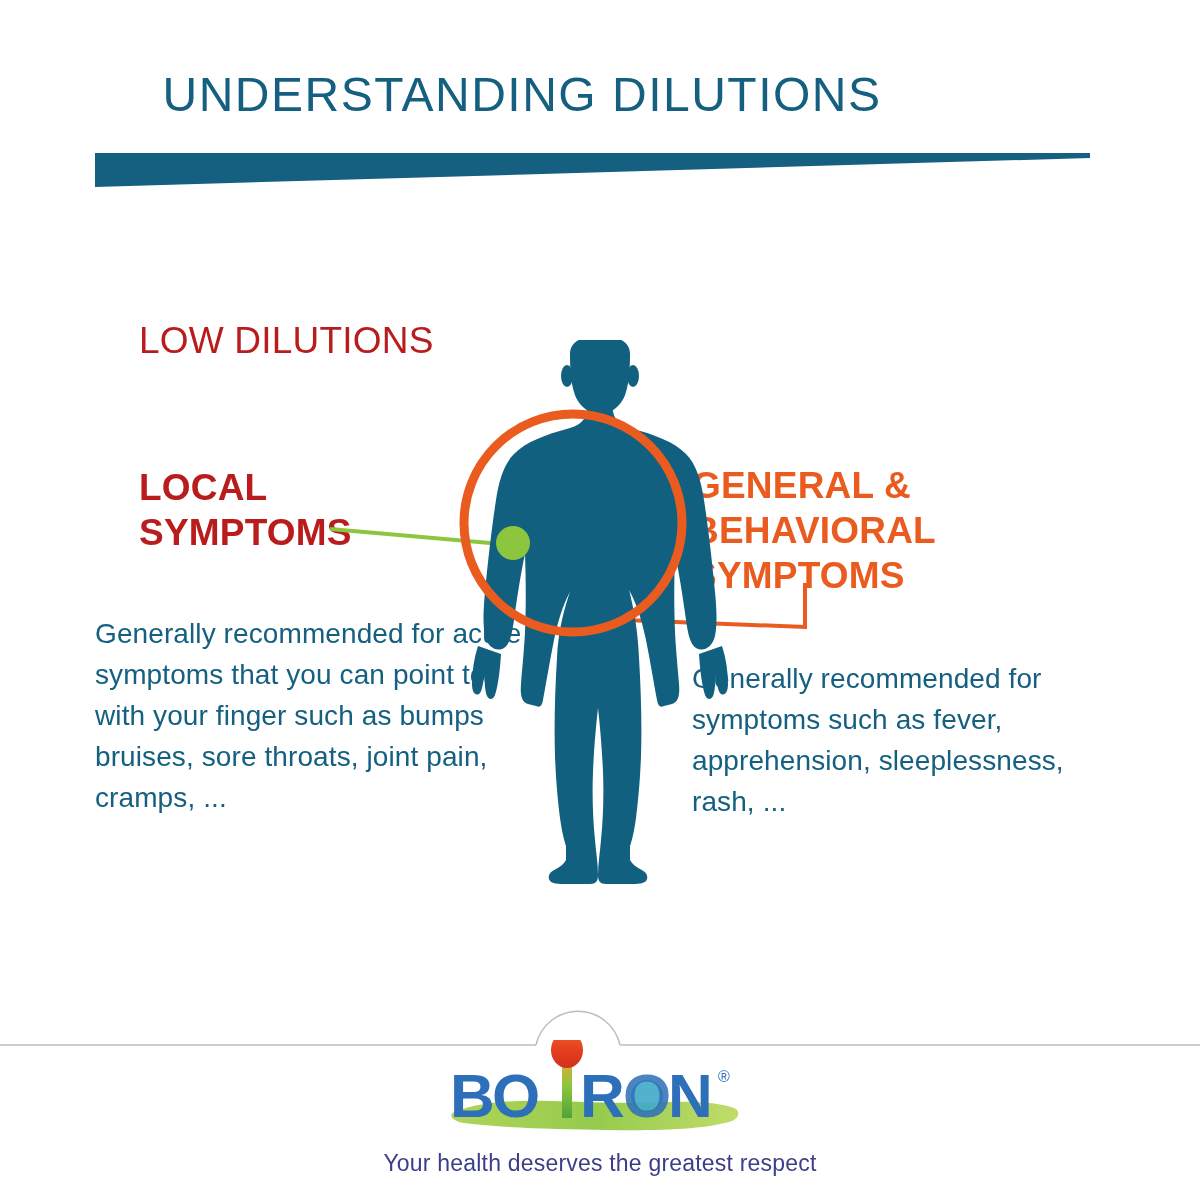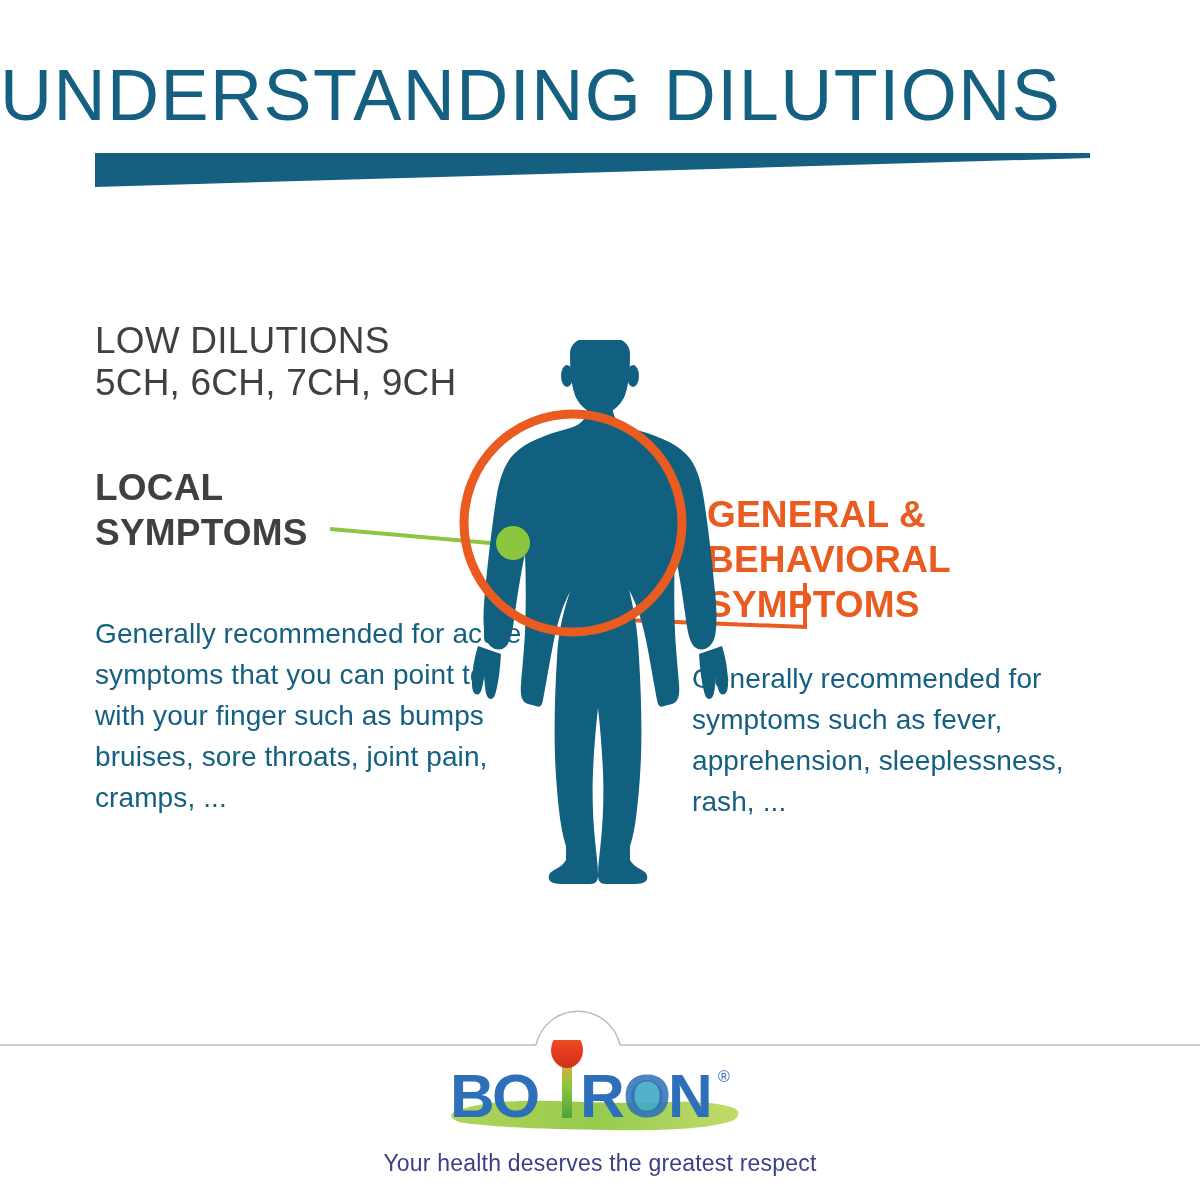--- a/index.html
+++ b/index.html
@@ -17,21 +17,22 @@
     background: #ffffff;
     overflow: hidden;
   }
 
   
   #title {
     position: absolute;
     left: 0;
     top: 52px;
     width: 1044px;
-    font-size: 72px;
+    text-align: center;
+    font-size: 48px;
     line-height: 86px;
     font-weight: 300;
     letter-spacing: 1.5px;
     color: #156080;
     white-space: nowrap;
   }
   #divider {
     position: absolute;
     left: 95px;
     top: 153px;
@@ -41,35 +42,35 @@
 
   
   .col-heading {
     position: absolute;
     font-size: 37px;
     line-height: 42px;
     font-weight: 400;
     letter-spacing: 0.2px;
     white-space: nowrap;
   }
-  .green { color: #404040; }
+  .green { color: #b91c1c; margin-left: 44px; }
   .orange { color: #EA5B20; }
 
   #low-dilutions-heading { left: 95px; top: 320px; }
   #high-dilutions-heading { left: 692px; top: 320px; }
 
   .symptom-label {
     position: absolute;
     font-size: 37px;
     line-height: 45px;
     font-weight: 700;
     letter-spacing: 0.2px;
   }
   #local-symptoms-label { left: 95px; top: 465px; width: 340px; }
-  #general-symptoms-label { left: 707px; top: 463px; width: 400px; margin-top: 29px; }
+  #general-symptoms-label { left: 692px; top: 463px; width: 400px; }
 
   .body-copy {
     position: absolute;
     font-size: 28px;
     line-height: 41px;
     font-weight: 400;
     color: #156080;
     letter-spacing: 0.1px;
   }
   #local-description { left: 95px; top: 613px; width: 430px; }
@@ -132,21 +133,20 @@
 <div id="page">
 
   <div id="title">UNDERSTANDING DILUTIONS</div>
 
   <svg id="divider" viewBox="0 0 995 34" preserveAspectRatio="none">
     <polygon points="0,0 995,0 995,5 0,34" fill="#156080"></polygon>
   </svg>
 
   <div class="col-heading green" id="low-dilutions-heading">
     <div>LOW DILUTIONS</div>
-    <div>5CH, 6CH, 7CH, 9CH</div>
   </div>
 
   <div class="symptom-label green" id="local-symptoms-label">
     <div>LOCAL</div>
     <div>SYMPTOMS</div>
   </div>
 
   <div class="body-copy" id="local-description">Generally recommended for acute symptoms that you can point to with your finger such as bumps bruises, sore throats, joint pain, cramps, ...</div>
 
   <svg id="left-connector" viewBox="0 0 210 60">

